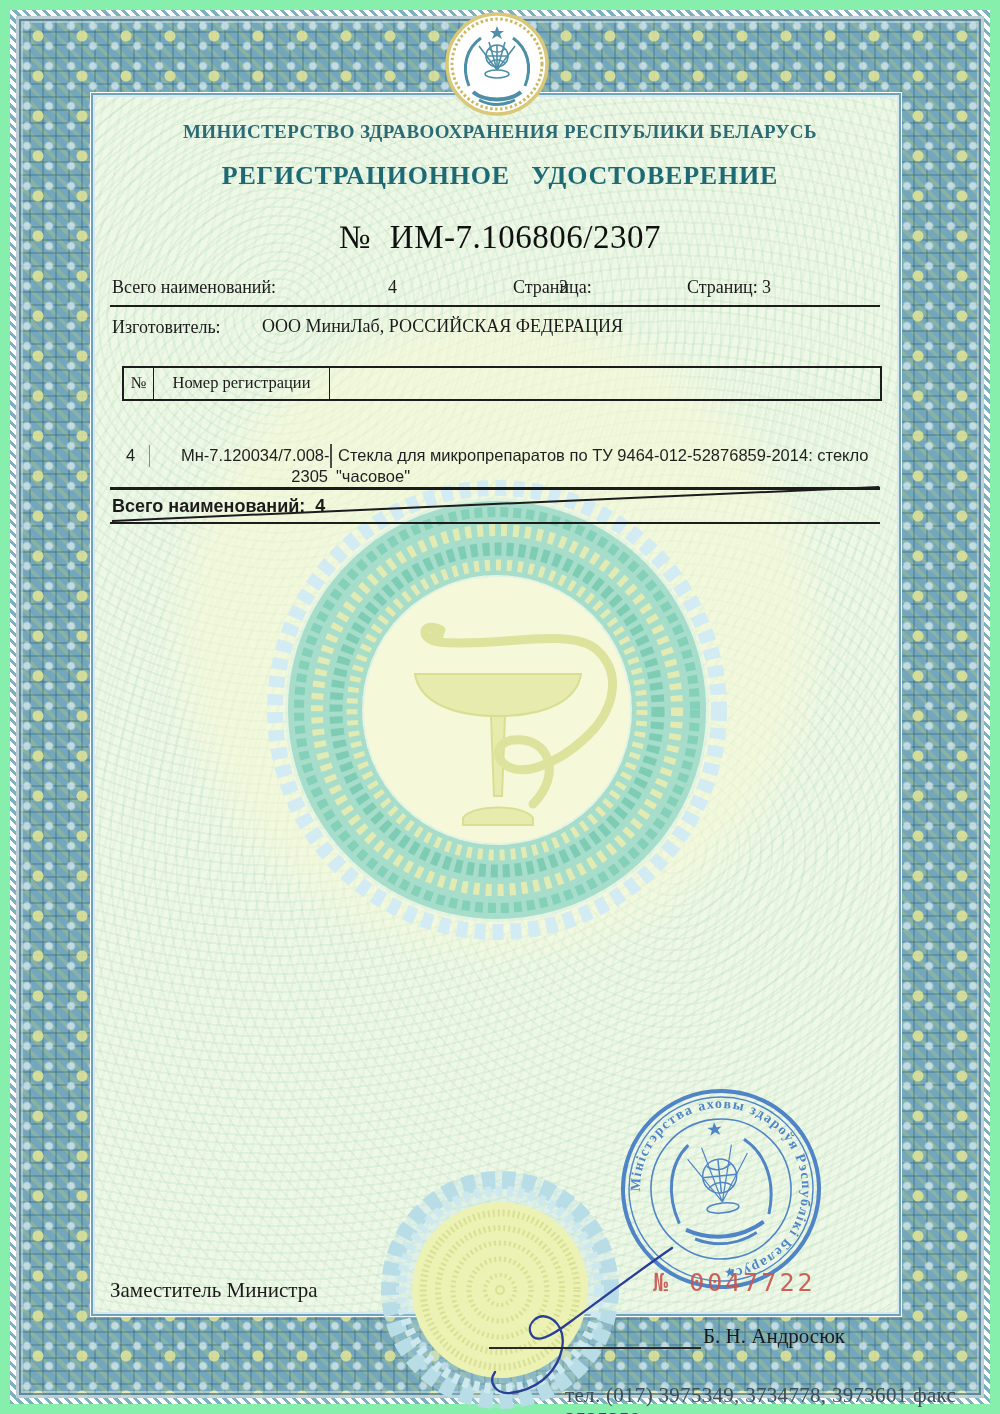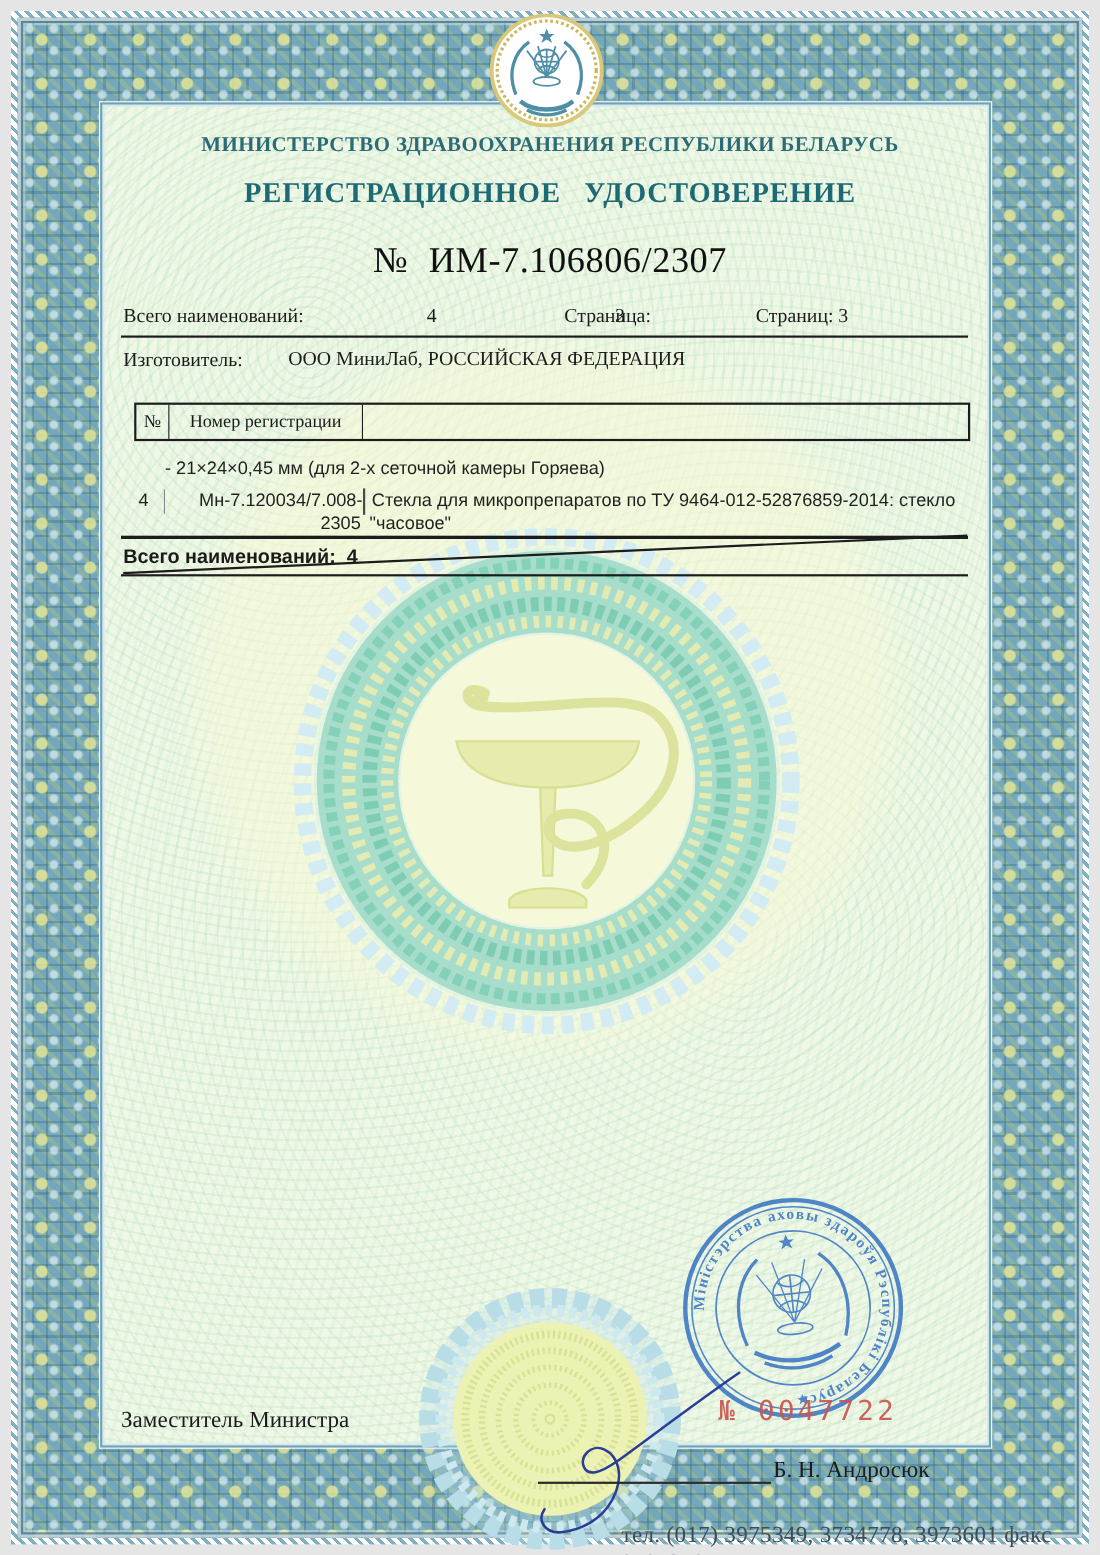--- a/index.html
+++ b/index.html
@@ -1,16 +1,16 @@
 <!DOCTYPE html>
 <html><head>
 <meta charset="utf-8">
 <style>
   html,body{margin:0;padding:0;background:#ffffff;}
-  #page{position:relative;width:1000px;height:1414px;background:#e5e5e5;overflow:hidden;
+  #page{position:relative;width:1000px;height:1414px;background:#86efac;overflow:hidden;
         font-family:"Liberation Serif", serif;color:#1b1b1b;}
 
   
   .zigzag{position:absolute;inset:10px;
     background:repeating-linear-gradient(45deg,#7fb0c2 0 3px,#ffffff 3px 7px);}
   .frame{position:absolute;inset:16px;
     background-color:#74a7bb;
     background-image:
       radial-gradient(circle, rgba(227,229,150,.85) 0 5px, rgba(227,229,150,0) 6px),
       radial-gradient(circle, rgba(210,232,238,.8) 0 3px, rgba(210,232,238,0) 5px),
@@ -115,21 +115,20 @@
   <div class="abs rule" style="left:110px;top:305px;width:770px;height:2px;"></div>
 
   <div class="abs manuf-label" style="left:112px;top:317px;">Изготовитель:</div>
   <div class="abs manuf-value" style="left:262px;top:316px;">ООО МиниЛаб, РОССИЙСКАЯ ФЕДЕРАЦИЯ</div>
 
   <div class="abs tbl-header" style="left:122px;top:366px;width:756px;">
     <div class="cell c1">№</div>
     <div class="cell c2">Номер регистрации</div>
   </div>
 
-  <div class="abs sans rowtxt" style="left:150px;top:417px;">- 21×24×0,45 мм (для 2-х сеточной камеры Горяева)</div>
 
   <div class="abs sans rowtxt" style="left:126px;top:446px;">4</div>
   <div class="abs" style="left:149px;top:445px;width:1px;height:22px;background:#8a8a8a;"></div>
   <div class="abs sans rowtxt" style="left:181px;top:446px;">Мн-7.120034/7.008-</div>
   <div class="abs" style="left:330px;top:444px;width:1.5px;height:24px;background:#4a4a4a;"></div>
   <div class="abs sans rowtxt" style="left:338px;top:446px;">Стекла для микропрепаратов по ТУ 9464-012-52876859-2014: стекло</div>
   <div class="abs sans rowtxt" style="left:245px;top:467px;width:83px;text-align:right;">2305</div>
   <div class="abs sans rowtxt" style="left:336px;top:467px;">"часовое"</div>
 
   <div class="abs rule" style="left:110px;top:487px;width:770px;height:2.5px;"></div>

